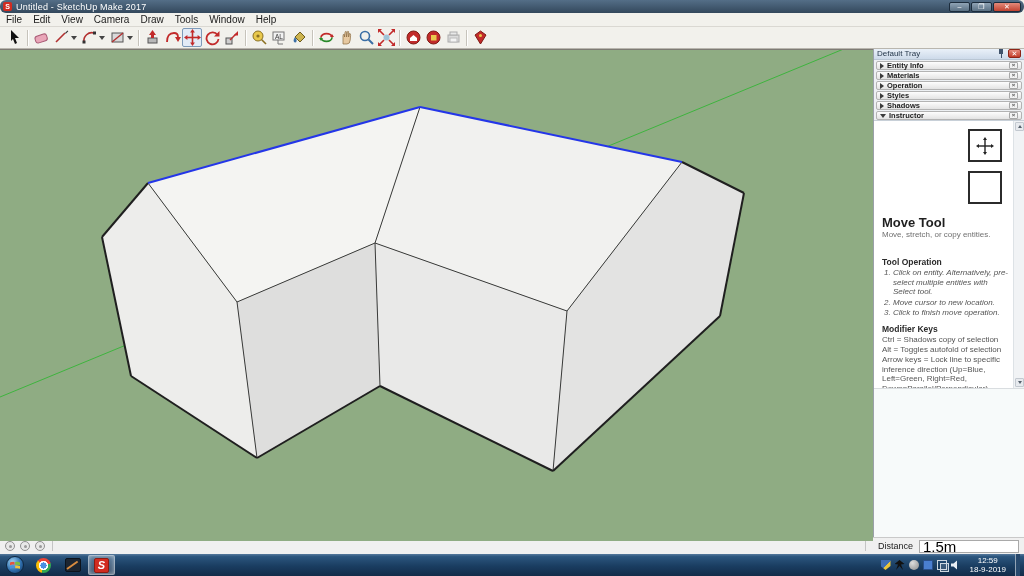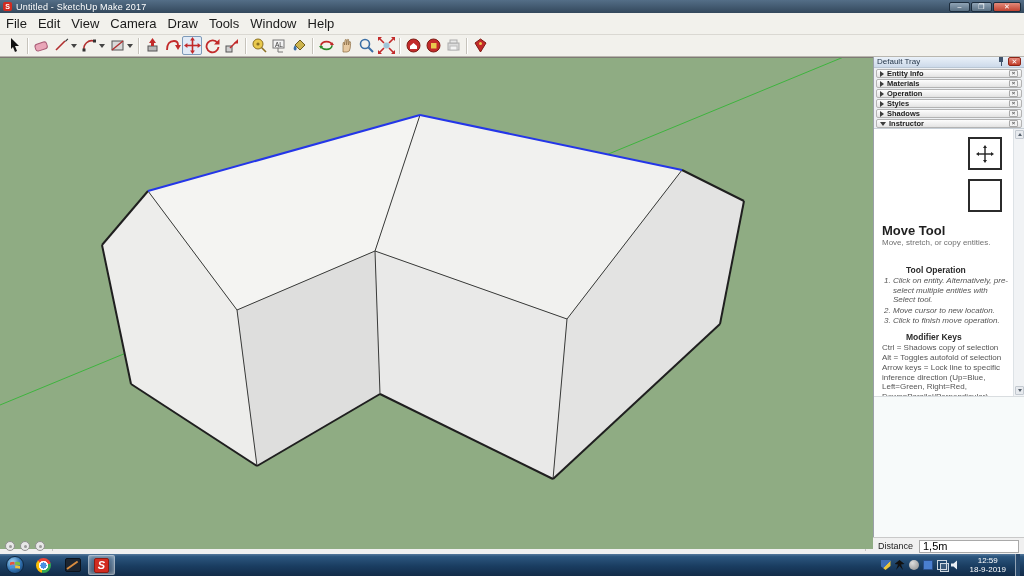--- a/index.html
+++ b/index.html
@@ -2,33 +2,33 @@
 <html><head>
 <meta charset="utf-8">
 <style>
   * { margin:0; padding:0; box-sizing:border-box; }
   html,body { width:1024px; height:576px; overflow:hidden;
     font-family:"Liberation Sans", sans-serif; }
   .screen { width:1024px; height:576px; display:flex; flex-direction:column; background:#f2f1ec; }
 
   
   .titlebar { height:13px; background:linear-gradient(#546e87,#33485c);
-    display:flex; align-items:center; padding:0 3px; color:#fff; font-size:9px; }
+    display:flex; align-items:center; padding:0 3px; color:#fff; font-size:9px;border-radius:6px; }
   .app-icon { width:9px; height:9px; background:#d22b20; border-radius:2px; color:#fff;
     font-size:7px; line-height:9px; text-align:center; font-weight:bold; margin-right:4px; }
   .title-text { flex:0 0 auto; letter-spacing:.2px; }
   .win-btns { margin-left:auto; display:flex; gap:1px; }
   .win-btn { width:21px; height:10px; border:1px solid #1c2c3c; border-radius:2px;
     background:linear-gradient(#8fa3b5,#5a7083); color:#fff; font-size:7px; line-height:8px;
     text-align:center; }
   .win-btn.close { width:28px; background:linear-gradient(#e38a7a,#c14230); }
 
   
-  .menubar { height:22px; background:#f2f1ec; display:flex; align-items:center; gap:11px;
-    padding:0 6px; font-size:13px; color:#1a1a1a; border-bottom:1px solid #dad8d2; }
+  .menubar { height:14px; background:#f2f1ec; display:flex; align-items:center; gap:11px;
+    padding:0 6px; font-size:10px; color:#1a1a1a; border-bottom:1px solid #dad8d2; }
   .menu-item { cursor:default; }
 
   
   .toolbar { height:22px; background:#f2f1ec; display:flex; align-items:center; padding:0 4px;
     border-bottom:1px solid #b9b6ae; }
   .tb-btn { width:20px; height:19px; display:flex; align-items:center; justify-content:center; }
   .tb-btn svg { display:block; }
   .tb-btn.active { background:#e2ebf6; border:1px solid #7d9ab9; border-radius:2px; }
   .tb-sep { width:1px; height:16px; background:#c6c3bb; margin:0 3px; box-shadow:1px 0 0 #fff; }
   .dd { width:0; height:0; border-left:3px solid transparent; border-right:3px solid transparent;
@@ -72,37 +72,37 @@
   .tri-dn-s { width:0; height:0; border-left:2.5px solid transparent; border-right:2.5px solid transparent;
     border-top:3.5px solid #55606c; }
 
   .inst-content { padding:6px 16px 0 8px; color:#555; font-size:8px; line-height:9.5px; }
   .inst-boxes { display:flex; flex-direction:column; align-items:flex-end; gap:9px;
     padding:8px 22px 6px 0; }
   .inst-box { width:34px; height:33px; border:2px solid #2b2b2b; background:#fff;
     display:flex; align-items:center; justify-content:center; }
   .inst-title { font-size:13px; font-weight:bold; color:#1f1f1f; line-height:14px; }
   .inst-sub { color:#707070; margin-bottom:18px; }
-  .inst-h2 { font-weight:bold; color:#2b2b2b; font-size:8.5px; margin-bottom:1px;margin-left:24px; }
+  .inst-h2 { font-weight:bold; color:#2b2b2b; font-size:8.5px; margin-bottom:1px; }
   ol.inst-steps { margin:0 0 7px 0; padding-left:11px;font-style:italic; }
   ol.inst-steps li { margin-bottom:1px; }
   .inst-mod div { margin-bottom:0.5px; }
   .tray-blank { flex:1; background:#f7fafa; border-top:1px solid #d9dde0; }
 
   
   .statusbar { height:17px; background:#f0f0f0; border-top:1px solid #c9c9c9; display:flex;
     align-items:center; padding:0 5px; font-size:9px; color:#222; }
   .st-ico { width:10px; height:10px; border-radius:50%; border:1px solid #909090; background:#e8e8e8;
     margin-right:5px; position:relative; }
   .st-ico:after { content:""; position:absolute; left:2.5px; top:2.5px; width:3px; height:3px;
     border-radius:50%; background:#9a9a9a; }
   .st-div { width:1px; height:10px; background:#c4c4c4; margin:0 6px 0 2px; }
   .distance-wrap { margin-left:auto; display:flex; align-items:center; gap:6px; }
   .distance-input { width:100px; height:13px; border:1px solid #a9a9a9; background:#fff;
-    font-size:11px; padding:0 3px; font-family:"Liberation Sans", sans-serif; }
+    font-size:15px; padding:0 3px; font-family:"Liberation Sans", sans-serif; }
 
   
   .taskbar { height:22px; background:linear-gradient(180deg,#55799c 0%,#2c567e 12%,#1a3d61 55%,#122c49 100%);
     display:flex; align-items:center; padding:0 2px; }
   .start-orb { width:26px; height:20px; display:flex; align-items:center; justify-content:center; }
   .orb-circle { width:18px; height:18px; border-radius:50%;
     background:radial-gradient(circle at 35% 30%, #9ed0f0 0%, #2f6fae 55%, #15365c 100%);
     border:1px solid #0e2741; display:flex; align-items:center; justify-content:center; }
   .task-btn { width:27px; height:20px; border-radius:2px; margin-left:2px; display:flex;
     align-items:center; justify-content:center; }

